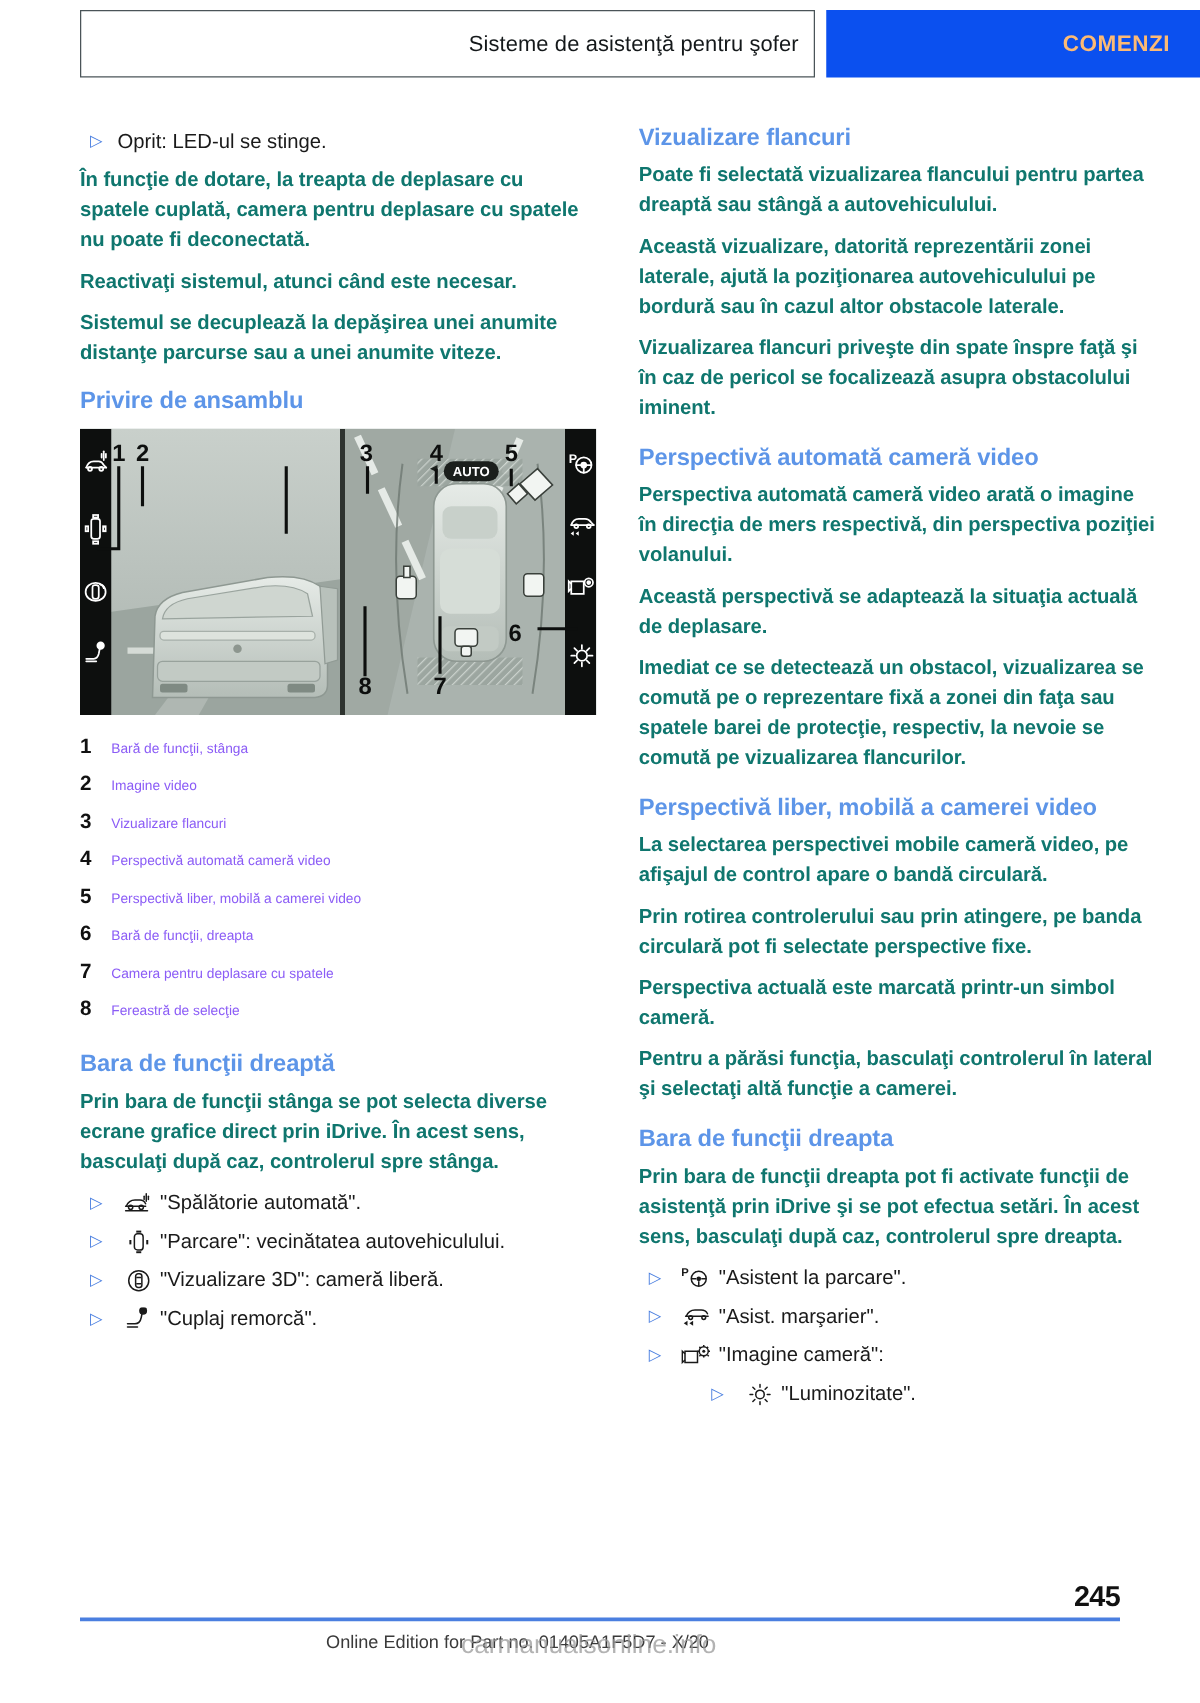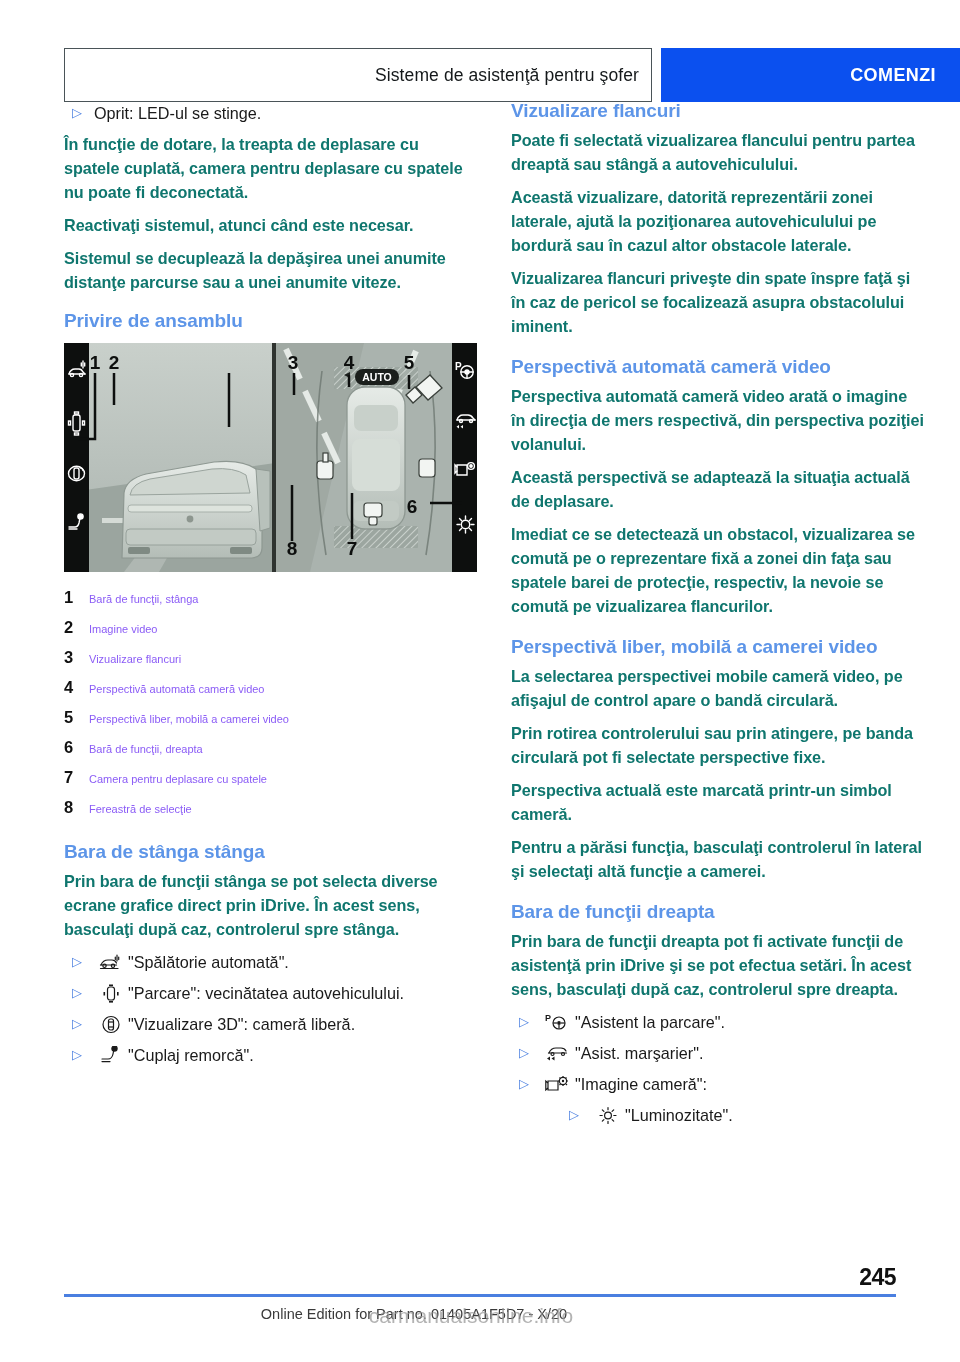--- a/index.html
+++ b/index.html
@@ -5,38 +5,38 @@
   * { box-sizing: border-box; margin: 0; padding: 0; }
   html, body {
     width: 960px; height: 1362px;
     background: #ffffff;
     font-family: "Liberation Sans", sans-serif;
     -webkit-font-smoothing: antialiased;
   }
   .page { position: relative; width: 960px; height: 1362px; overflow: hidden; }
 
   
-  .header { position: absolute; top: 8px; left: 0; width: 920px; height: 54px; margin-top: 40px; }
+  .header { position: absolute; top: 8px; left: 0; width: 920px; height: 54px; }
   .header-box {
     position: absolute; left: 64px; top: 0; width: 588px; height: 54px;
     border: 1.5px solid #4a5458; background: #fff;
     display: flex; align-items: center; justify-content: flex-end;
     padding-right: 12px;
   }
   .header-box-title {
     font-size: 17.5px; color: #14181a; letter-spacing: 0.1px; white-space: nowrap;
   }
   .header-tab {
     position: absolute; left: 661px; top: 0; width: 299px; height: 54px;
     background: #0b50ef;
     display: flex; align-items: center; justify-content: flex-end;
     padding-right: 24px;
   }
   .header-tab-label {
-    color: #ffffff; font-size: 18px; font-weight: bold; letter-spacing: 0.4px;
+    color: #fdba74; font-size: 18px; font-weight: bold; letter-spacing: 0.4px;
   }
 
   
   .cols { position: absolute; top: 98px; left: 0; width: 960px; }
   .col {
     position: absolute; top: 0; width: 413px;
   }
   .col-left  { left: 64px; }
   .col-right { left: 511px; }
 
@@ -340,21 +340,21 @@
         <div class="legend-row">
           <span class="legend-num">7</span>
           <span class="legend-txt">Camera pentru deplasare cu spatele</span>
         </div>
         <div class="legend-row">
           <span class="legend-num">8</span>
           <span class="legend-txt">Fereastră de selecţie</span>
         </div>
       </div>
 
-      <h2 class="sub">Bara de stânga stânga</h2>
+      <h2 class="sub">Bara de funcţii dreaptă</h2>
       <p class="body">Prin bara de funcţii stânga se pot selecta diverse ecrane grafice direct prin iDrive. În acest sens, basculaţi după caz, controlerul spre stânga.</p>
 
       <div class="bullet">
         <span class="tri">▷</span>
         <span class="glyph">
           <svg width="24" height="17" viewBox="0 0 24 17" stroke="#1a1a1a" fill="none" stroke-width="1.2" stroke-linecap="round">
             <path d="M2,11 q2,-5 7,-5 h4 q3,0 4.5,3"></path>
               <path d="M1.5,11 h16"></path>
             <circle cx="5.5" cy="11.8" r="1.7"></circle>
               <circle cx="14" cy="11.8" r="1.7"></circle>

